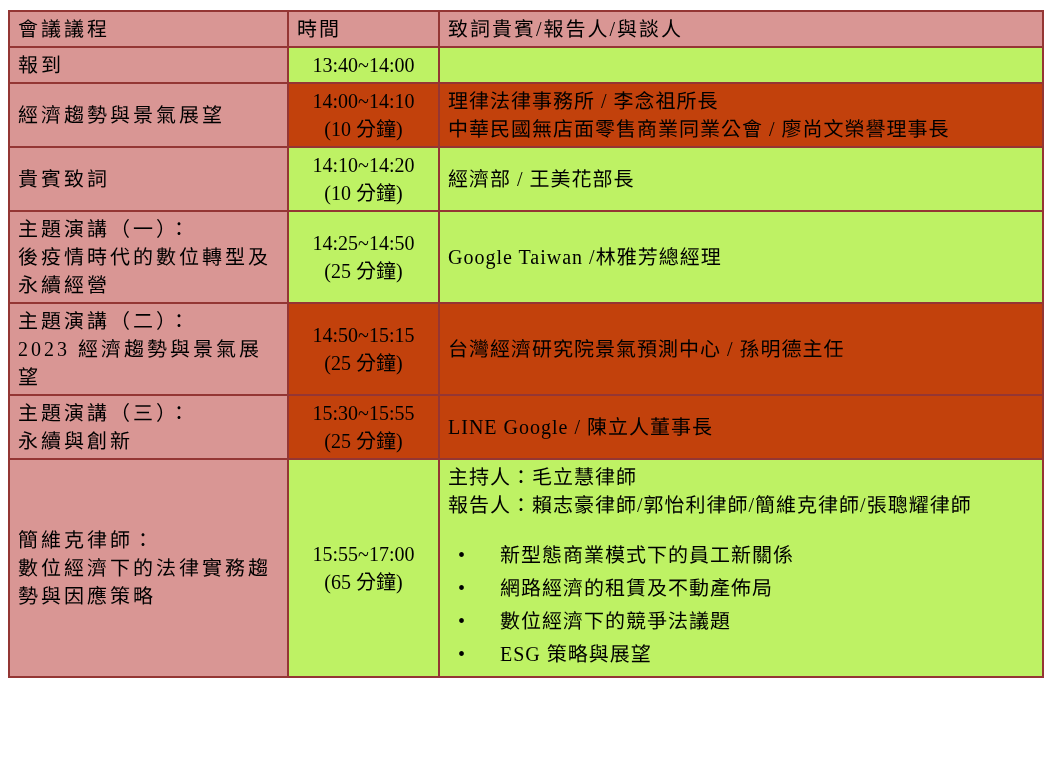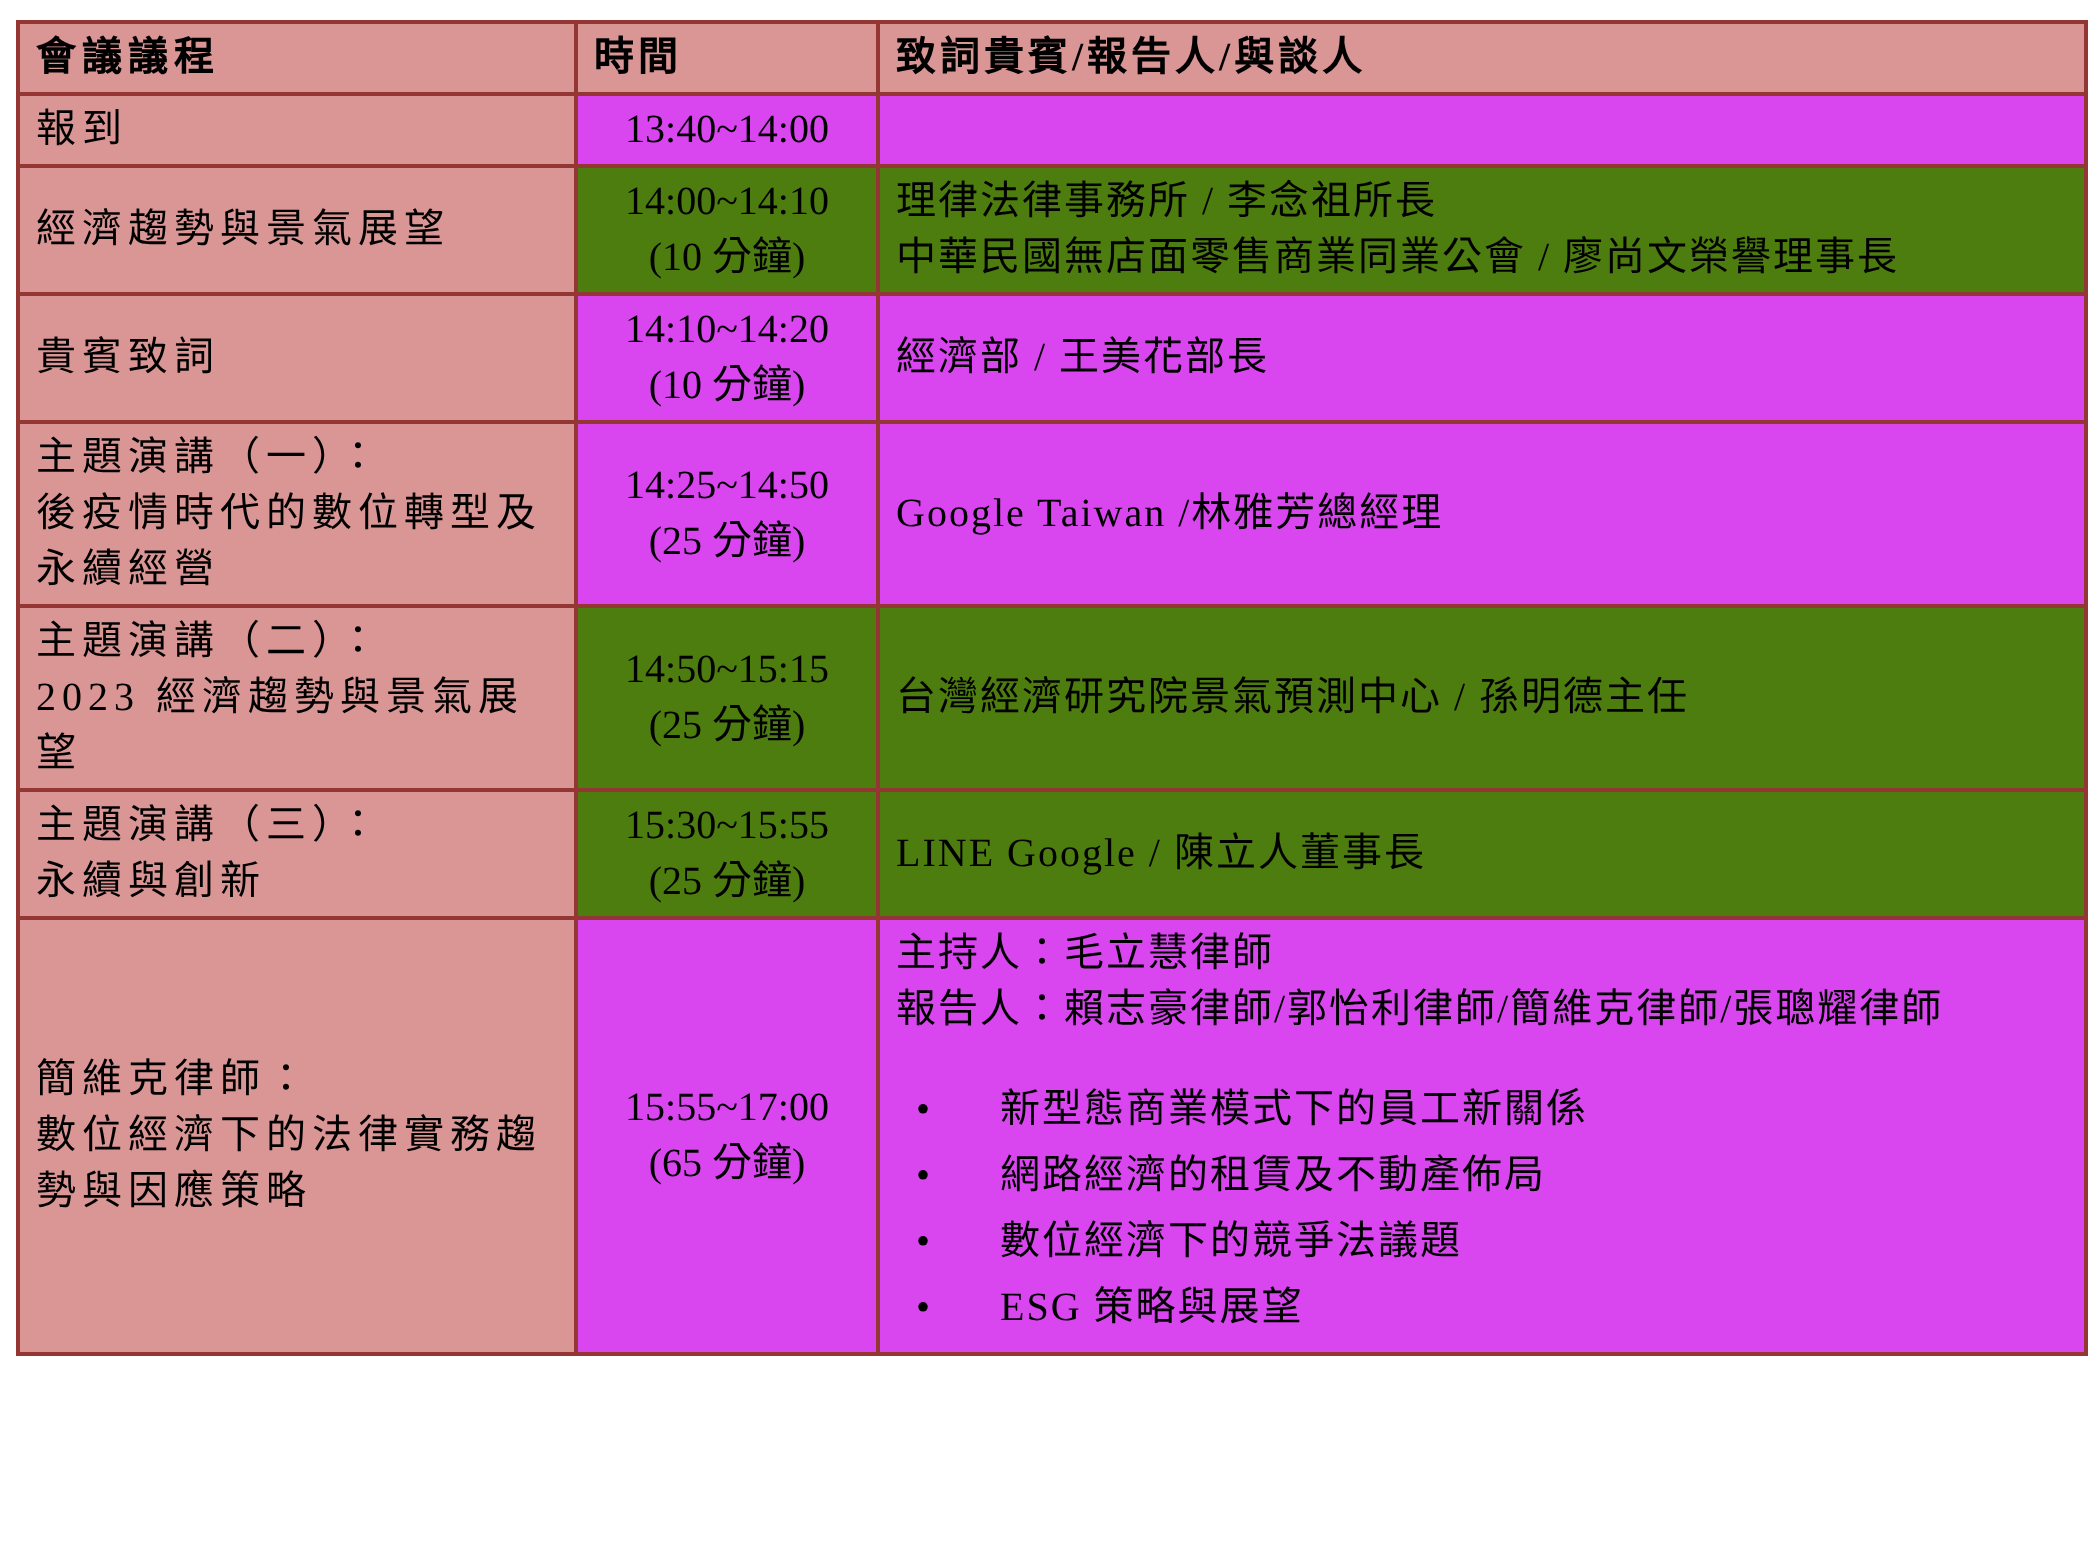--- a/index.html
+++ b/index.html
@@ -35,34 +35,34 @@
     word-break: break-all;
   }
   
   .agenda-cell, .header-cell {
     background: #D99694;
   }
   .agenda-cell {
     text-align: left;
     letter-spacing: 3px;
   }
-  th.header-cell { font-weight: bold; }
+  th.header-cell { font-weight: normal; }
   th.time-cell   { text-align: left; letter-spacing: 2px; }
   th.speaker-cell{ text-align: left;  letter-spacing: 2px; }
 
   td.time-cell {
     text-align: center;
     letter-spacing: 0;
   }
   td.speaker-cell {
     text-align: left;
     letter-spacing: 1px;
   }
-  tr.plain  td.time-cell, tr.plain  td.speaker-cell { background: #d946ef; }
-  tr.shaded td.time-cell, tr.shaded td.speaker-cell { background: #4d7c0f; }
+  tr.plain  td.time-cell, tr.plain  td.speaker-cell { background: #bef264; }
+  tr.shaded td.time-cell, tr.shaded td.speaker-cell { background: #c2410c; }
 
   
   tr.header-row .cell { height: 28px; }
 
   .line { min-height: 28px; }
 
   .bullet-list {
     list-style: none;
     margin: 22px 0 4px 0;
     padding: 0 0 0 10px;

